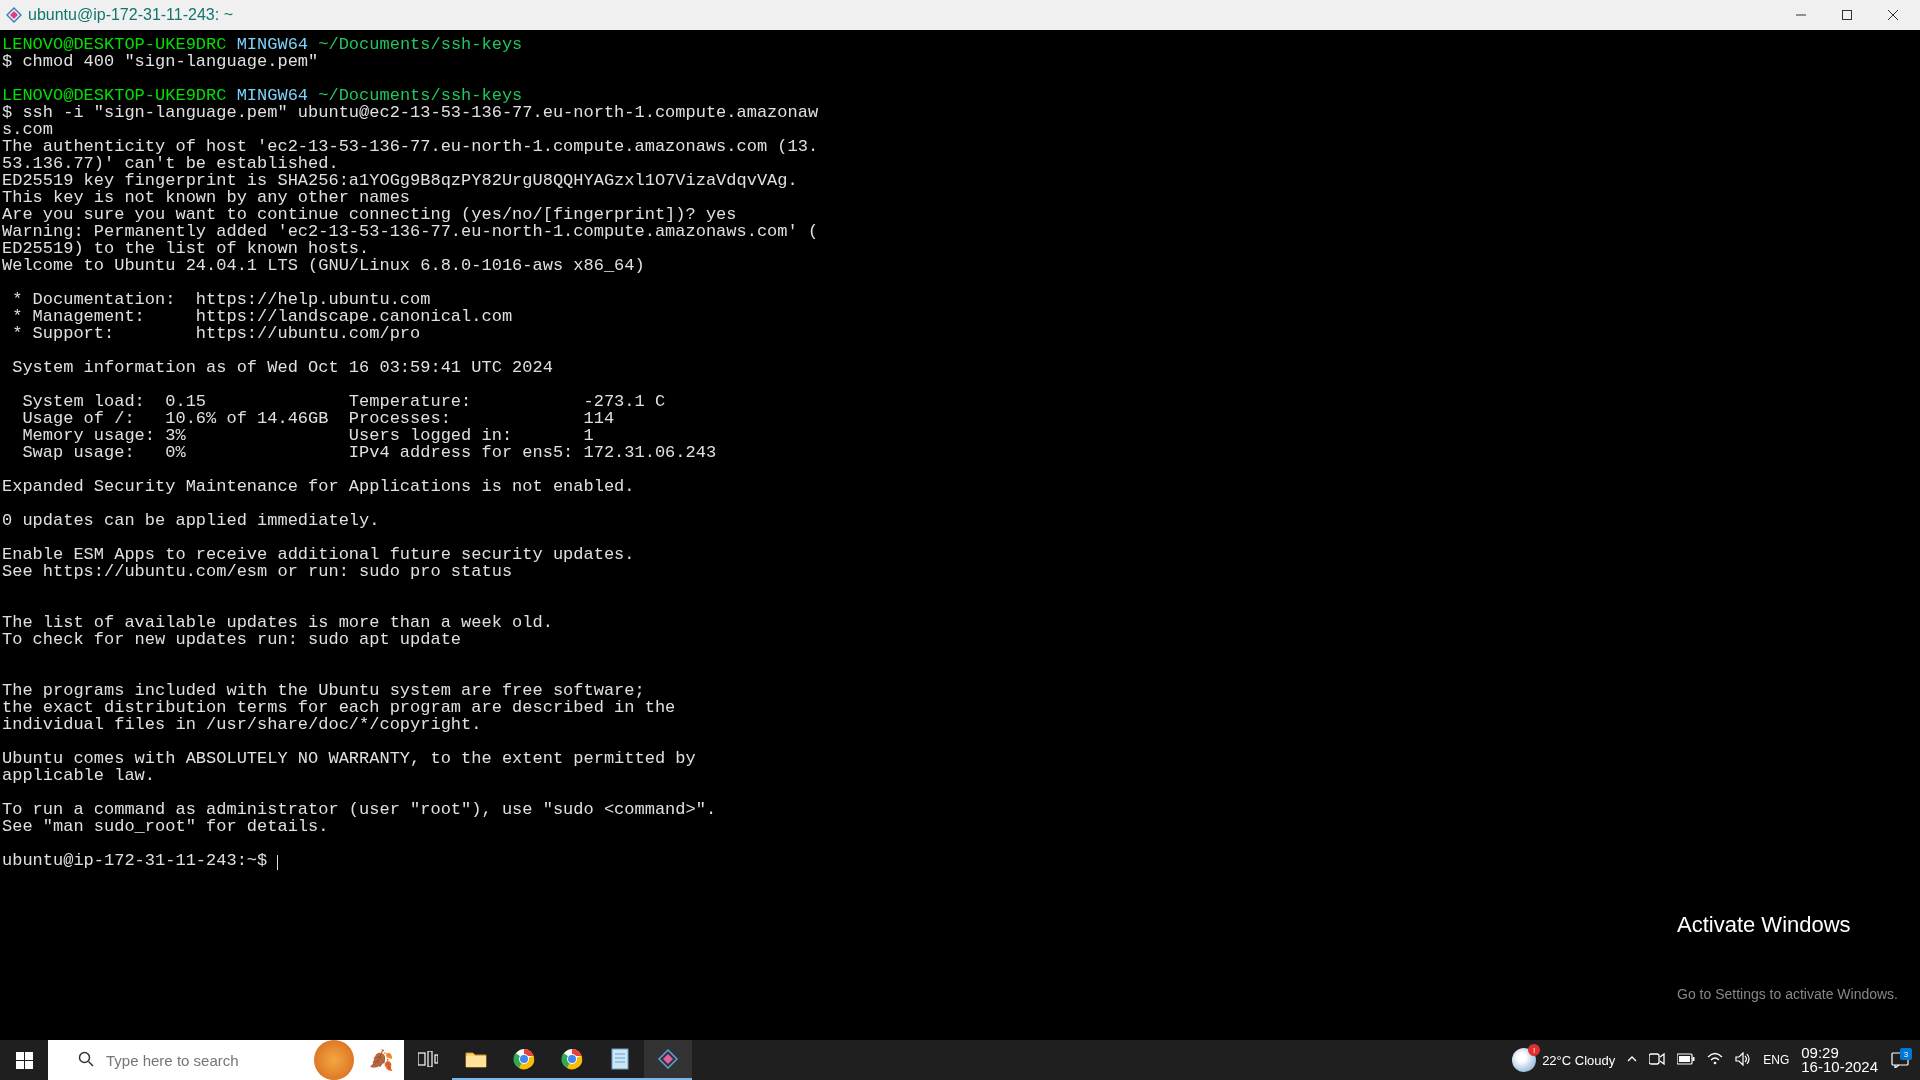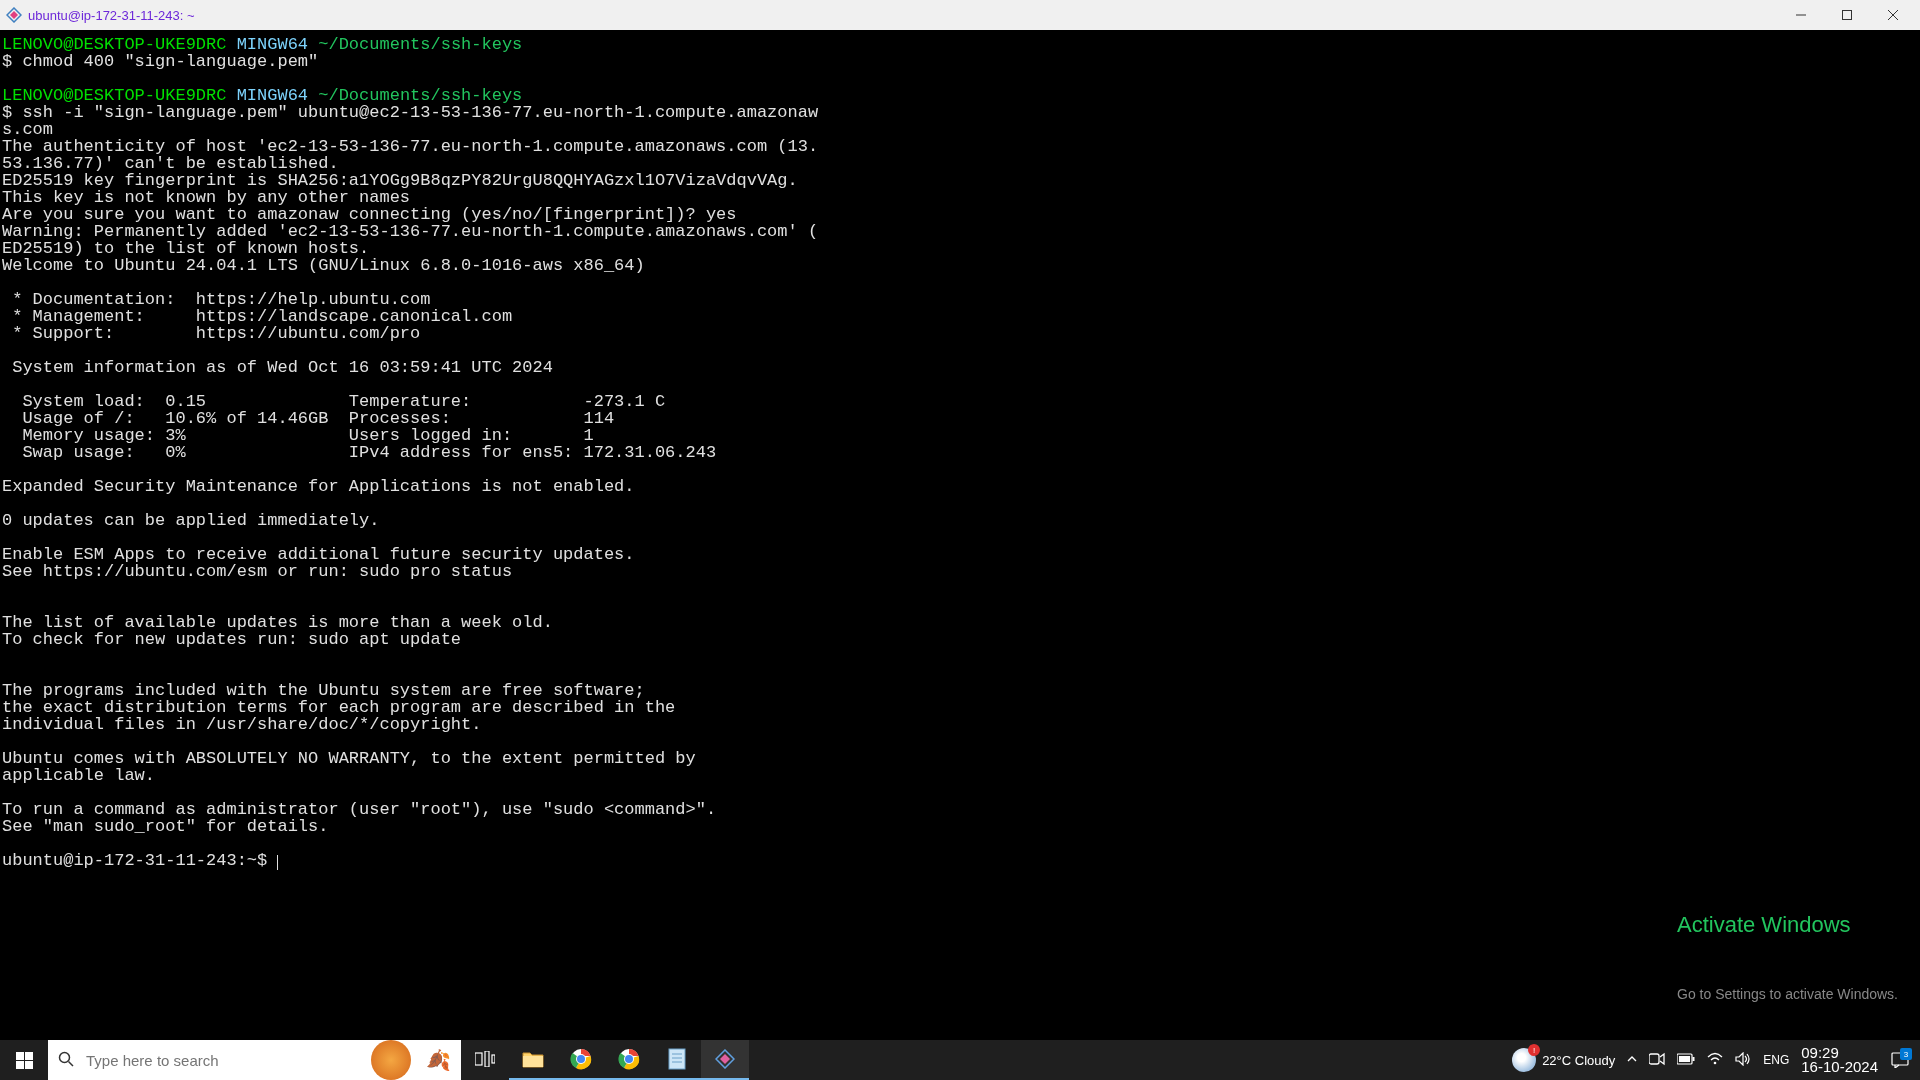--- a/index.html
+++ b/index.html
@@ -1,45 +1,45 @@
 <!DOCTYPE html>
 <html><head>
 <meta charset="utf-8">
 <style>
   * { margin: 0; padding: 0; box-sizing: border-box; }
   html, body { width: 1920px; height: 1080px; overflow: hidden; font-family: "Segoe UI", Arial, sans-serif; background: #000; }
   
   
   .titlebar { height: 30px; background: #f0f0f0; display: flex; align-items: center; padding: 0 4px; }
   .titlebar .app-icon { width: 16px; height: 16px; margin: 0 6px 0 2px; display: flex; align-items: center; justify-content: center; }
-  .titlebar .title { font-size: 13px; color: #6d28d9; flex: 1; }
+  .titlebar .title { font-size: 16px; color: #0f766e; flex: 1; }
   .titlebar .win-controls { display: flex; gap: 0; }
   .titlebar .win-btn { width: 46px; height: 30px; display: flex; align-items: center; justify-content: center; font-size: 12px; color: #333; }
   
   
   .terminal { background: #000; color: #ccc; font-family: "Consolas", "Courier New", monospace; font-size: 17px; line-height: 17px; padding: 6px 2px 2px 2px; height: calc(1080px - 30px - 40px); white-space: pre; letter-spacing: 0px; position: relative; }
   .t-green { color: #00e000; margin-top: 9px; }
   .t-purple { color: #7dd3fc; }
   .t-yellow { color: #22c55e; }
   .t-white { color: #e0e0e0; }
   .cursor { display: inline-block; width: 1px; height: 15px; background: #e0e0e0; vertical-align: text-bottom; animation: blink 1s step-end infinite; }
   @keyframes blink { 50% { opacity: 0; } }
   
   
   .watermark { position: absolute; right: 22px; bottom: 20px; color: #777; text-align: left; font-family: "Segoe UI", sans-serif; pointer-events: none; }
-  .watermark .line1 { font-size: 22px; color: #22c55e; }
+  .watermark .line1 { font-size: 22px; color: #ffffff; }
   .watermark .line2 { font-size: 14px; color: #888; margin-top: 19px; }
   
   
   .taskbar { height: 40px; background: #1f1f1f; display: flex; align-items: stretch; color: #fff; font-size: 13px; position: fixed; bottom: 0; left: 0; right: 0; }
   .start-btn { width: 48px; display: flex; align-items: center; justify-content: center; }
   .win-logo { width: 17px; height: 17px; display: grid; grid-template-columns: 1fr 1fr; grid-template-rows: 1fr 1fr; gap: 1px; }
   .win-logo span { background: #fff; }
   
-  .search-box { width: 413px; background: #fff; display: flex; align-items: center; padding: 0 10px; color: #666; position: relative; }
+  .search-box { width: 356px; background: #fff; display: flex; align-items: center; padding: 0 30px; color: #666; position: relative; }
   .search-box .search-icon { margin-right: 12px; font-size: 15px; color: #333; }
   .search-box input { border: none; outline: none; font-size: 15px; color: #666; flex: 1; background: transparent; }
   .search-box .circle-badge { width: 40px; height: 40px; border-radius: 50%; background: radial-gradient(circle, #f4a742, #d4651a); position: absolute; right: 50px; top: 0; }
   .search-box .leaf { position: absolute; right: 10px; top: 8px; color: #8a9a5b; font-size: 20px; }
   
   .task-icons { display: flex; align-items: stretch; }
   .task-icon { width: 48px; display: flex; align-items: center; justify-content: center; border-bottom: 2px solid transparent; position: relative; }
   .task-icon.open { border-bottom-color: #76b9ed; }
   .task-icon.active { background: #333; border-bottom-color: #76b9ed; }
   
@@ -85,21 +85,21 @@
 <div class="terminal"><span class="t-green">LENOVO@DESKTOP-UKE9DRC</span> <span class="t-purple">MINGW64</span> <span class="t-yellow">~/Documents/ssh-keys</span>
 <span class="t-white">$ chmod 400 "sign-language.pem"</span>
 
 <span class="t-green">LENOVO@DESKTOP-UKE9DRC</span> <span class="t-purple">MINGW64</span> <span class="t-yellow">~/Documents/ssh-keys</span>
 <span class="t-white">$ ssh -i "sign-language.pem" ubuntu@ec2-13-53-136-77.eu-north-1.compute.amazonaw</span>
 <span class="t-white">s.com</span>
 <span class="t-white">The authenticity of host 'ec2-13-53-136-77.eu-north-1.compute.amazonaws.com (13.</span>
 <span class="t-white">53.136.77)' can't be established.</span>
 <span class="t-white">ED25519 key fingerprint is SHA256:a1YOGg9B8qzPY82UrgU8QQHYAGzxl1O7VizaVdqvVAg.</span>
 <span class="t-white">This key is not known by any other names</span>
-<span class="t-white">Are you sure you want to amazonaw connecting (yes/no/[fingerprint])? yes</span>
+<span class="t-white">Are you sure you want to continue connecting (yes/no/[fingerprint])? yes</span>
 <span class="t-white">Warning: Permanently added 'ec2-13-53-136-77.eu-north-1.compute.amazonaws.com' (</span>
 <span class="t-white">ED25519) to the list of known hosts.</span>
 <span class="t-white">Welcome to Ubuntu 24.04.1 LTS (GNU/Linux 6.8.0-1016-aws x86_64)</span>
 
 <span class="t-white"> * Documentation:  https://help.ubuntu.com</span>
 <span class="t-white"> * Management:     https://landscape.canonical.com</span>
 <span class="t-white"> * Support:        https://ubuntu.com/pro</span>
 
 <span class="t-white"> System information as of Wed Oct 16 03:59:41 UTC 2024</span>
 

